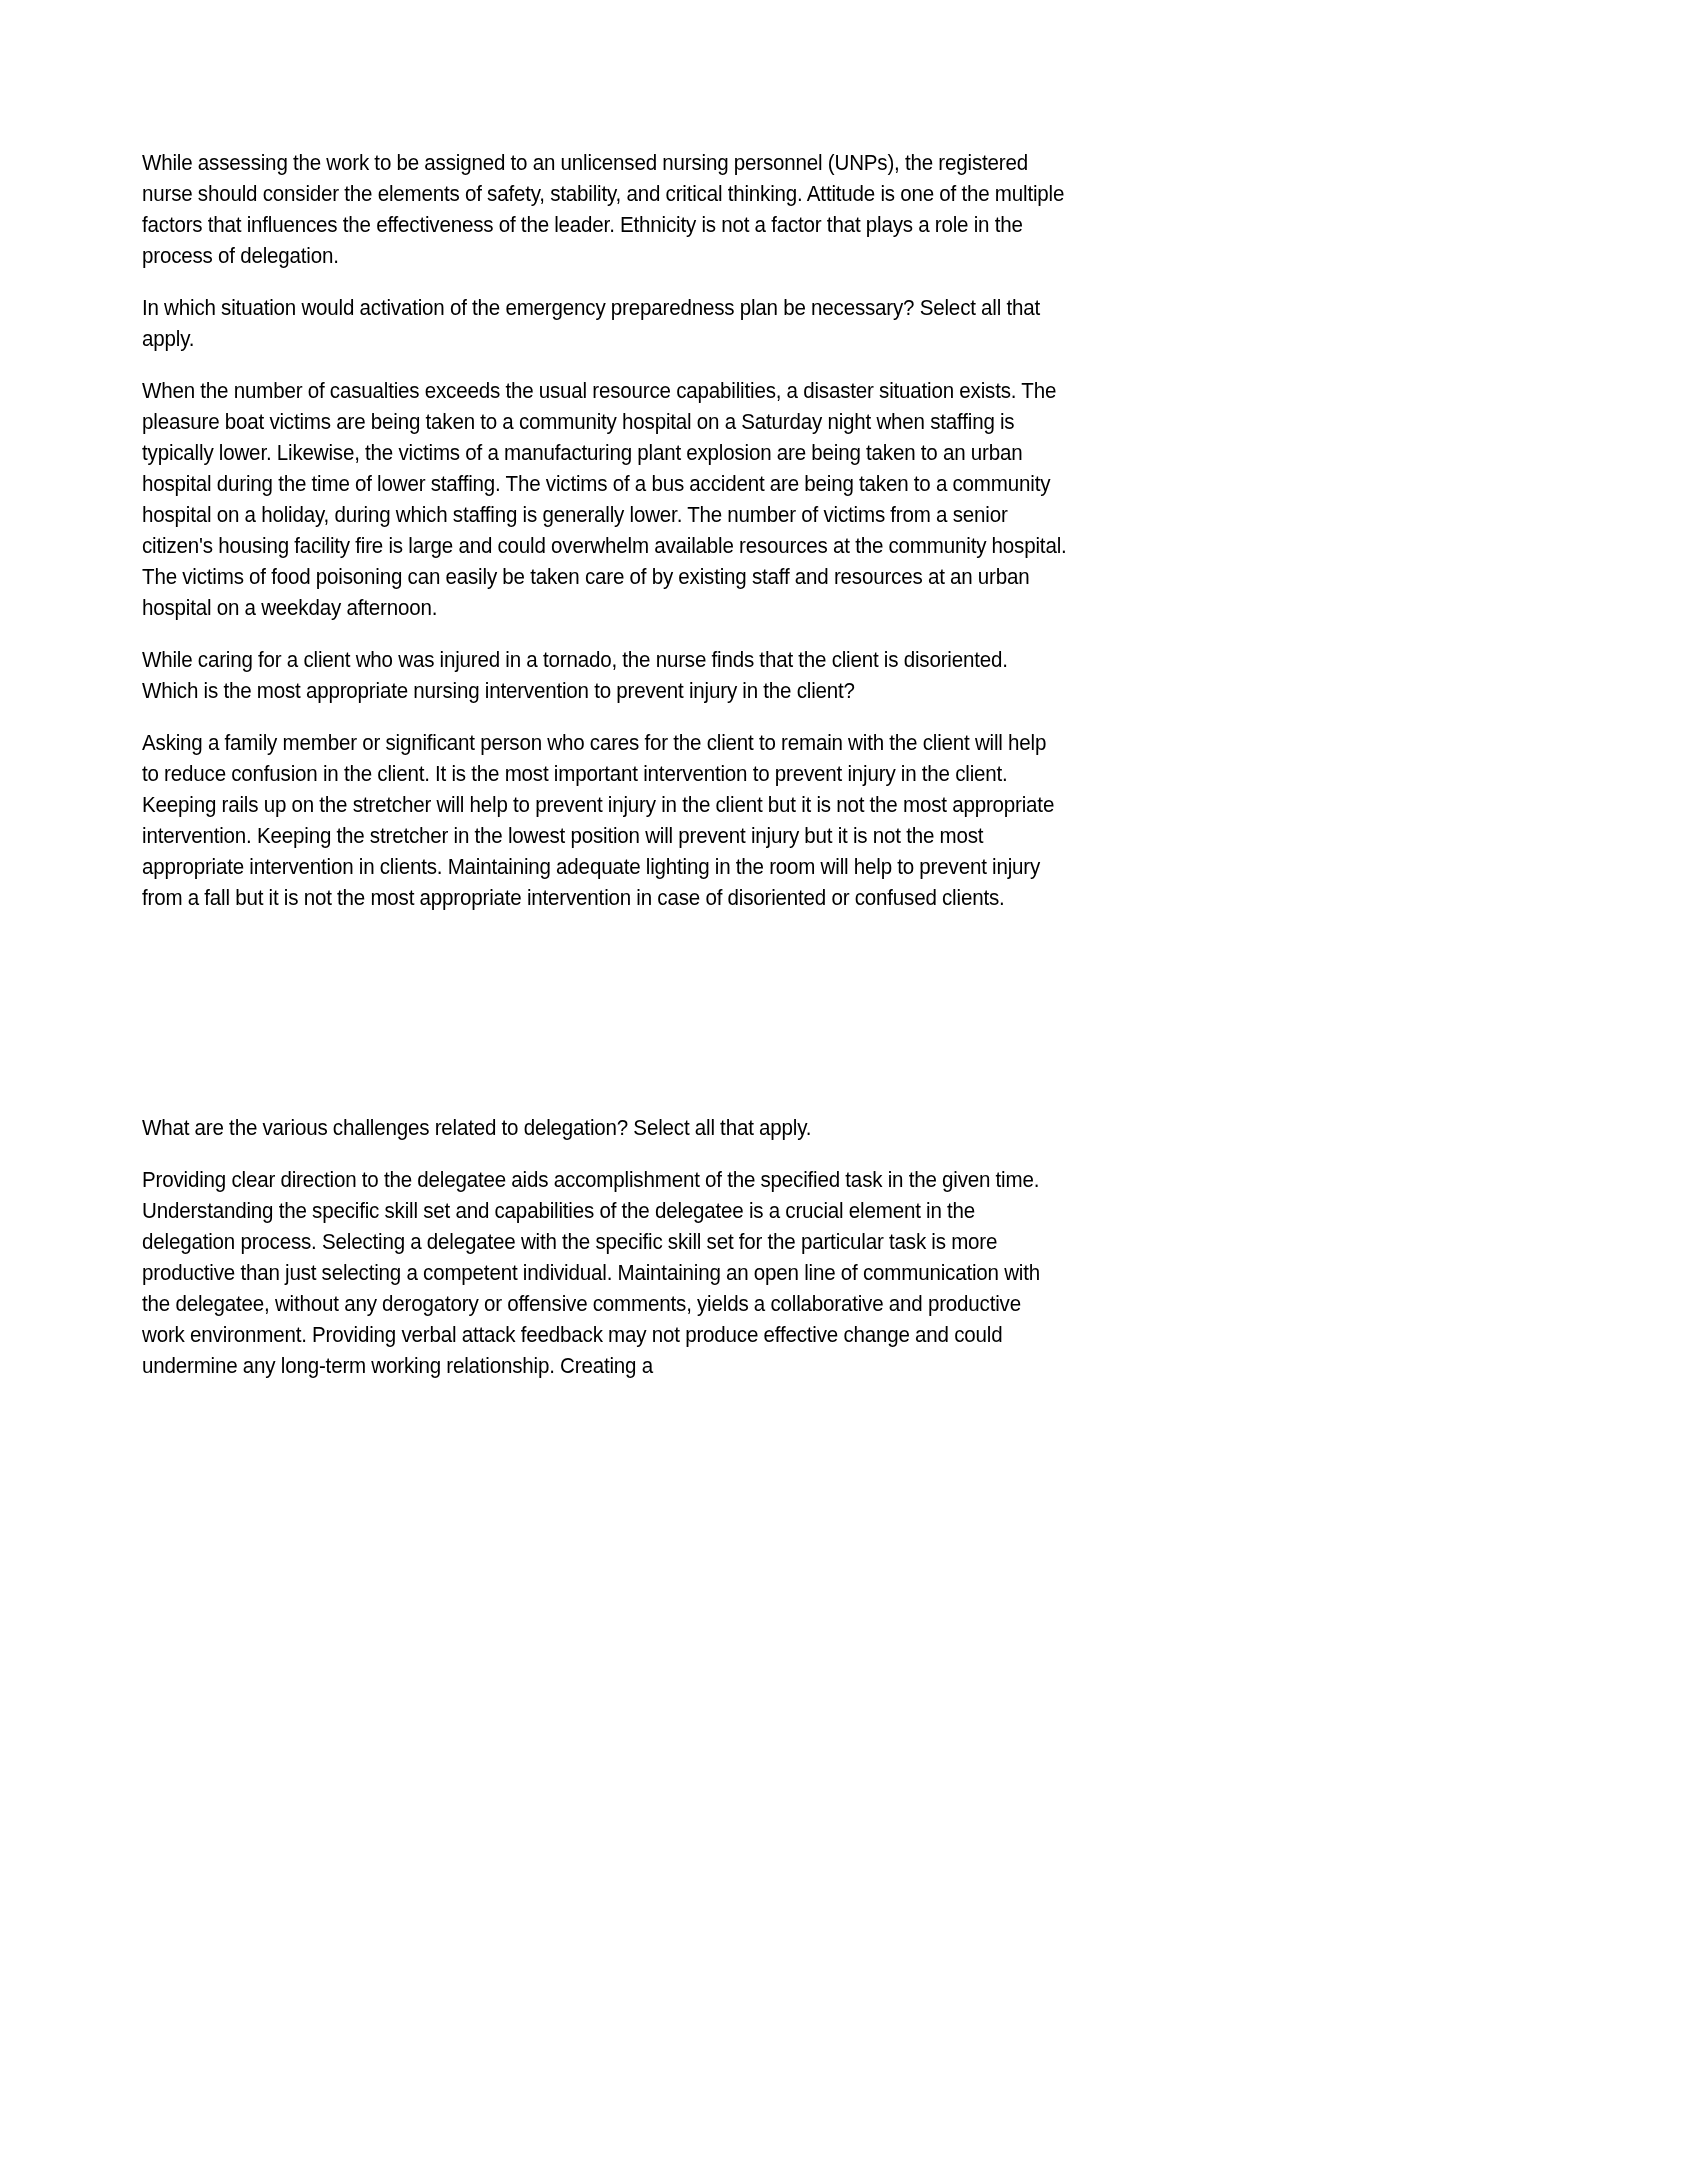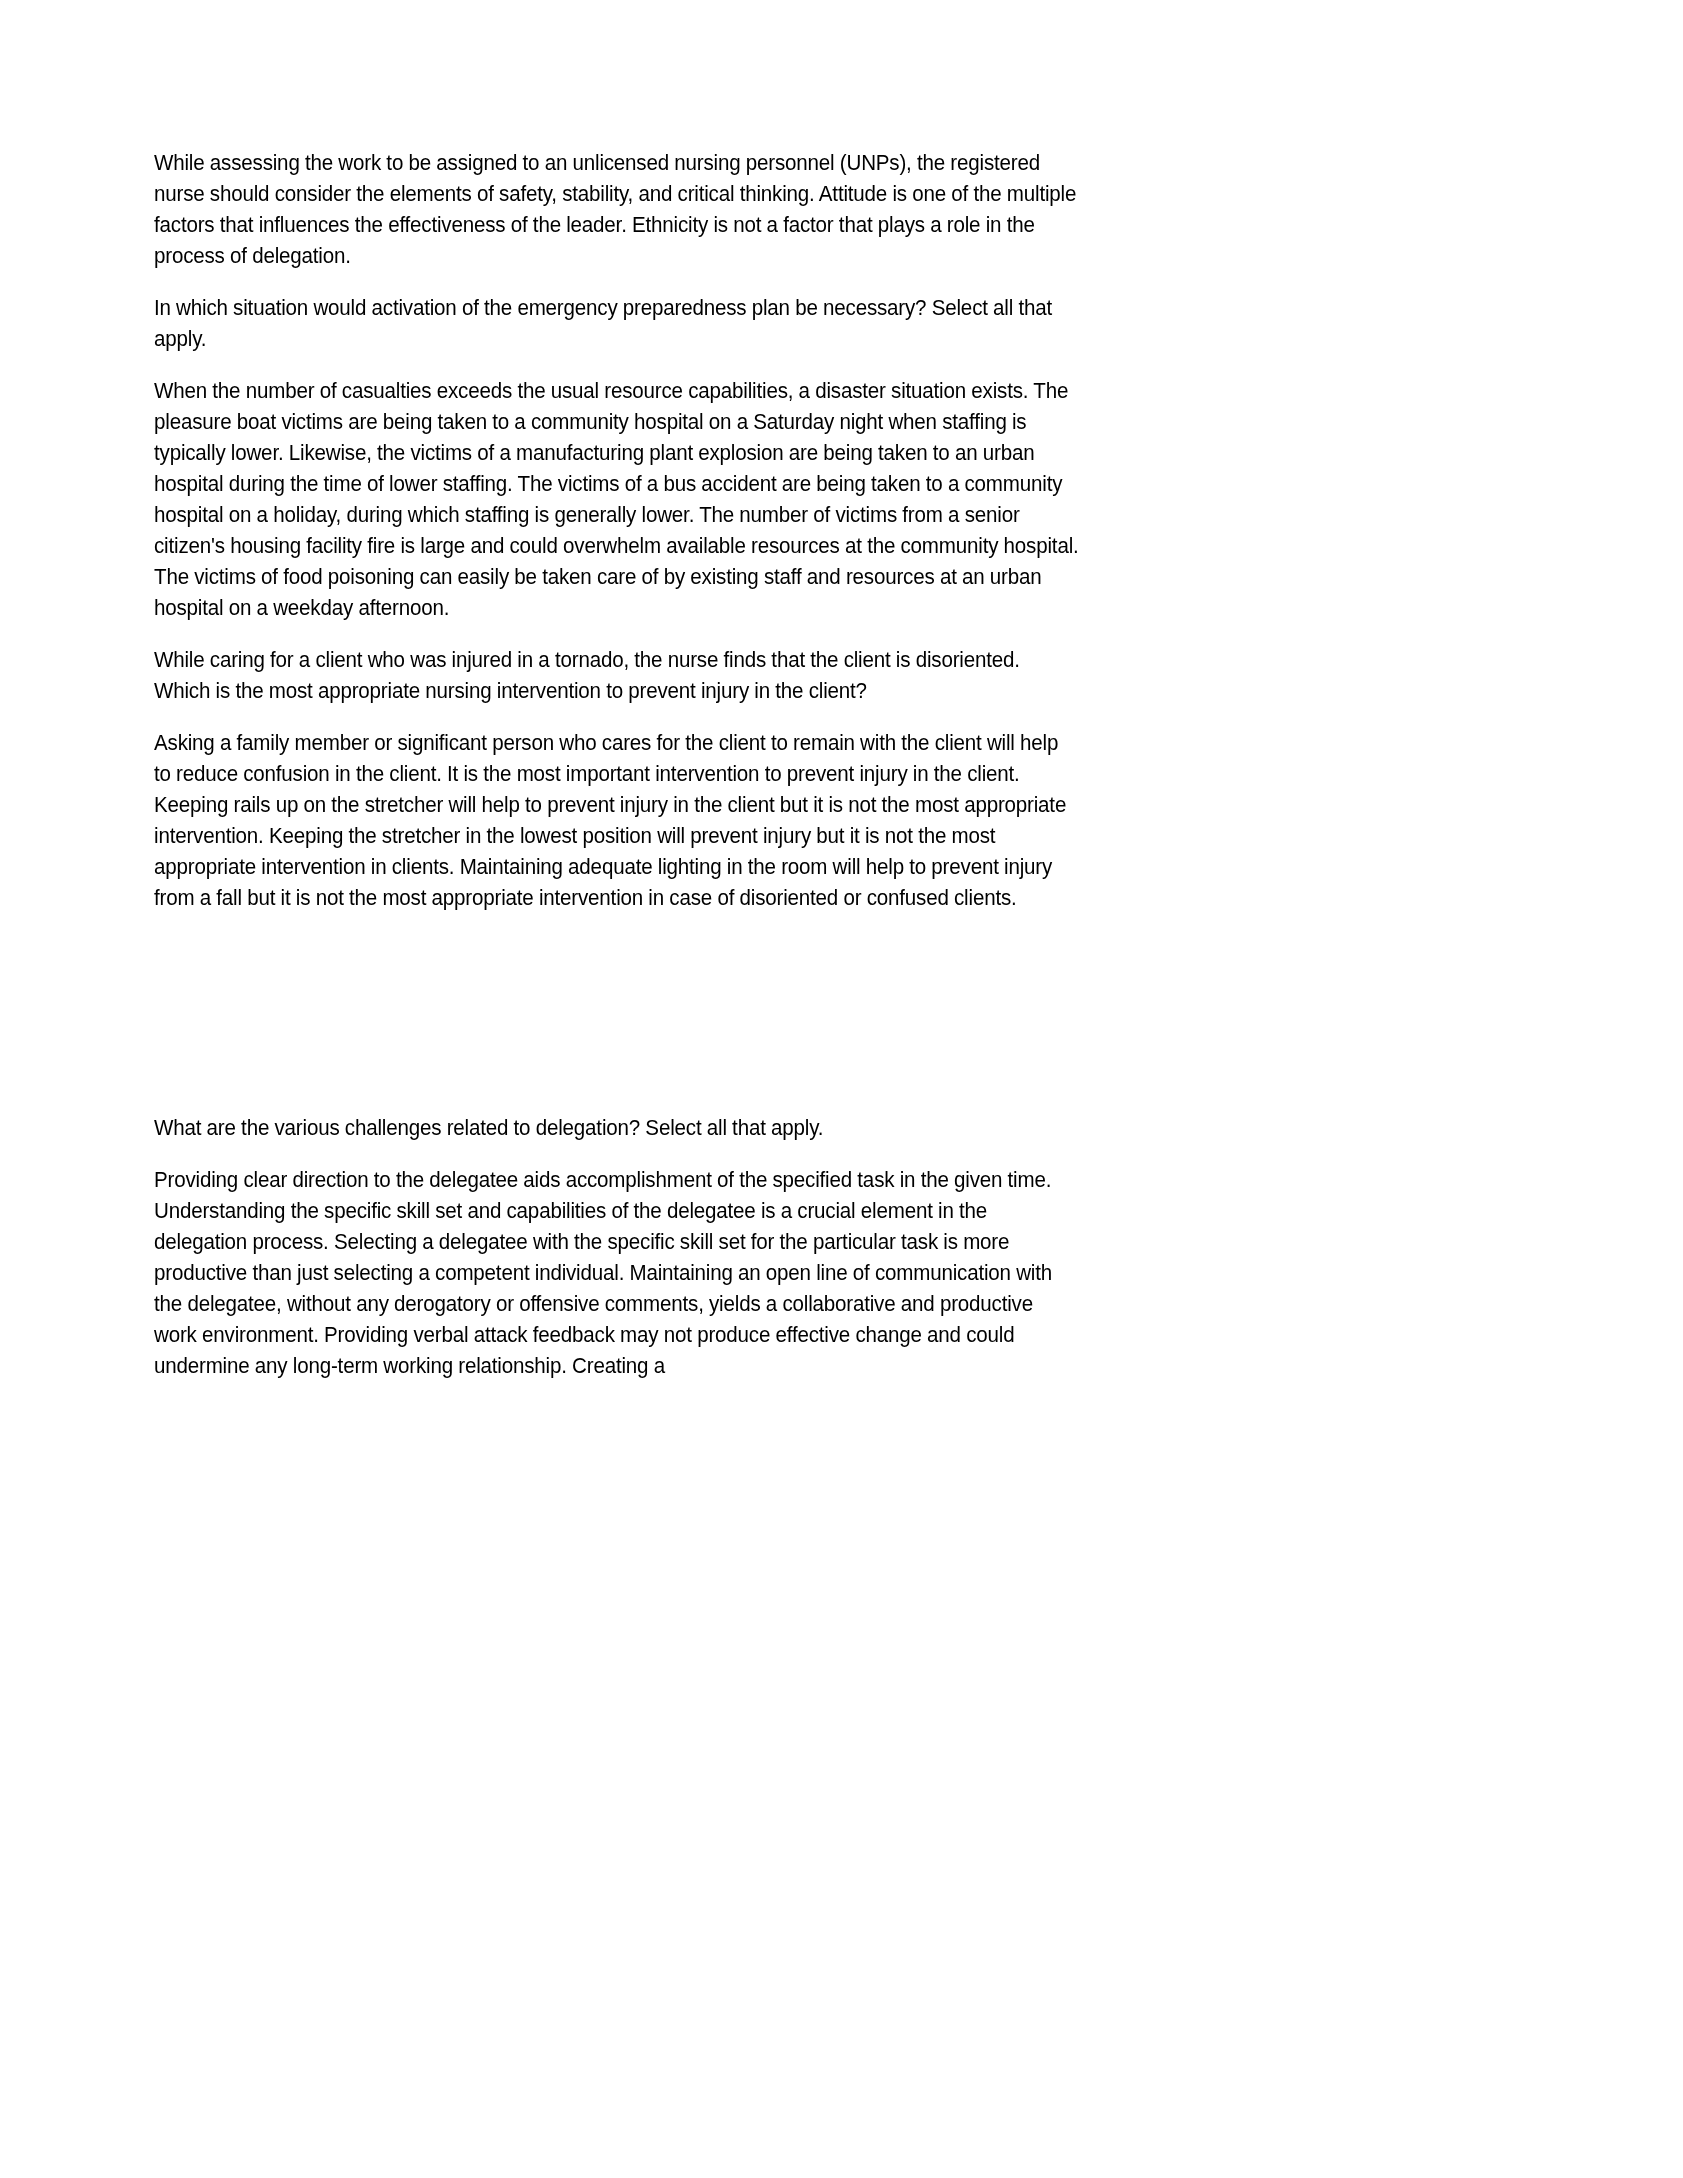--- a/index.html
+++ b/index.html
@@ -16,21 +16,21 @@
   }
   #page {
     position: relative;
     width: 1683px;
     height: 2178px;
     background: #ffffff;
     overflow: hidden;
   }
   #doc-body {
     position: absolute;
-    left: 154px;
+    left: 142px;
     top: 147px;
     width: 923px;
   }
   p.para {
     margin: 0 0 21px 0;
     font-size: 22px;
     line-height: 31px;
     letter-spacing: -0.2px;
     word-spacing: -0.2px;
     text-align: left;

